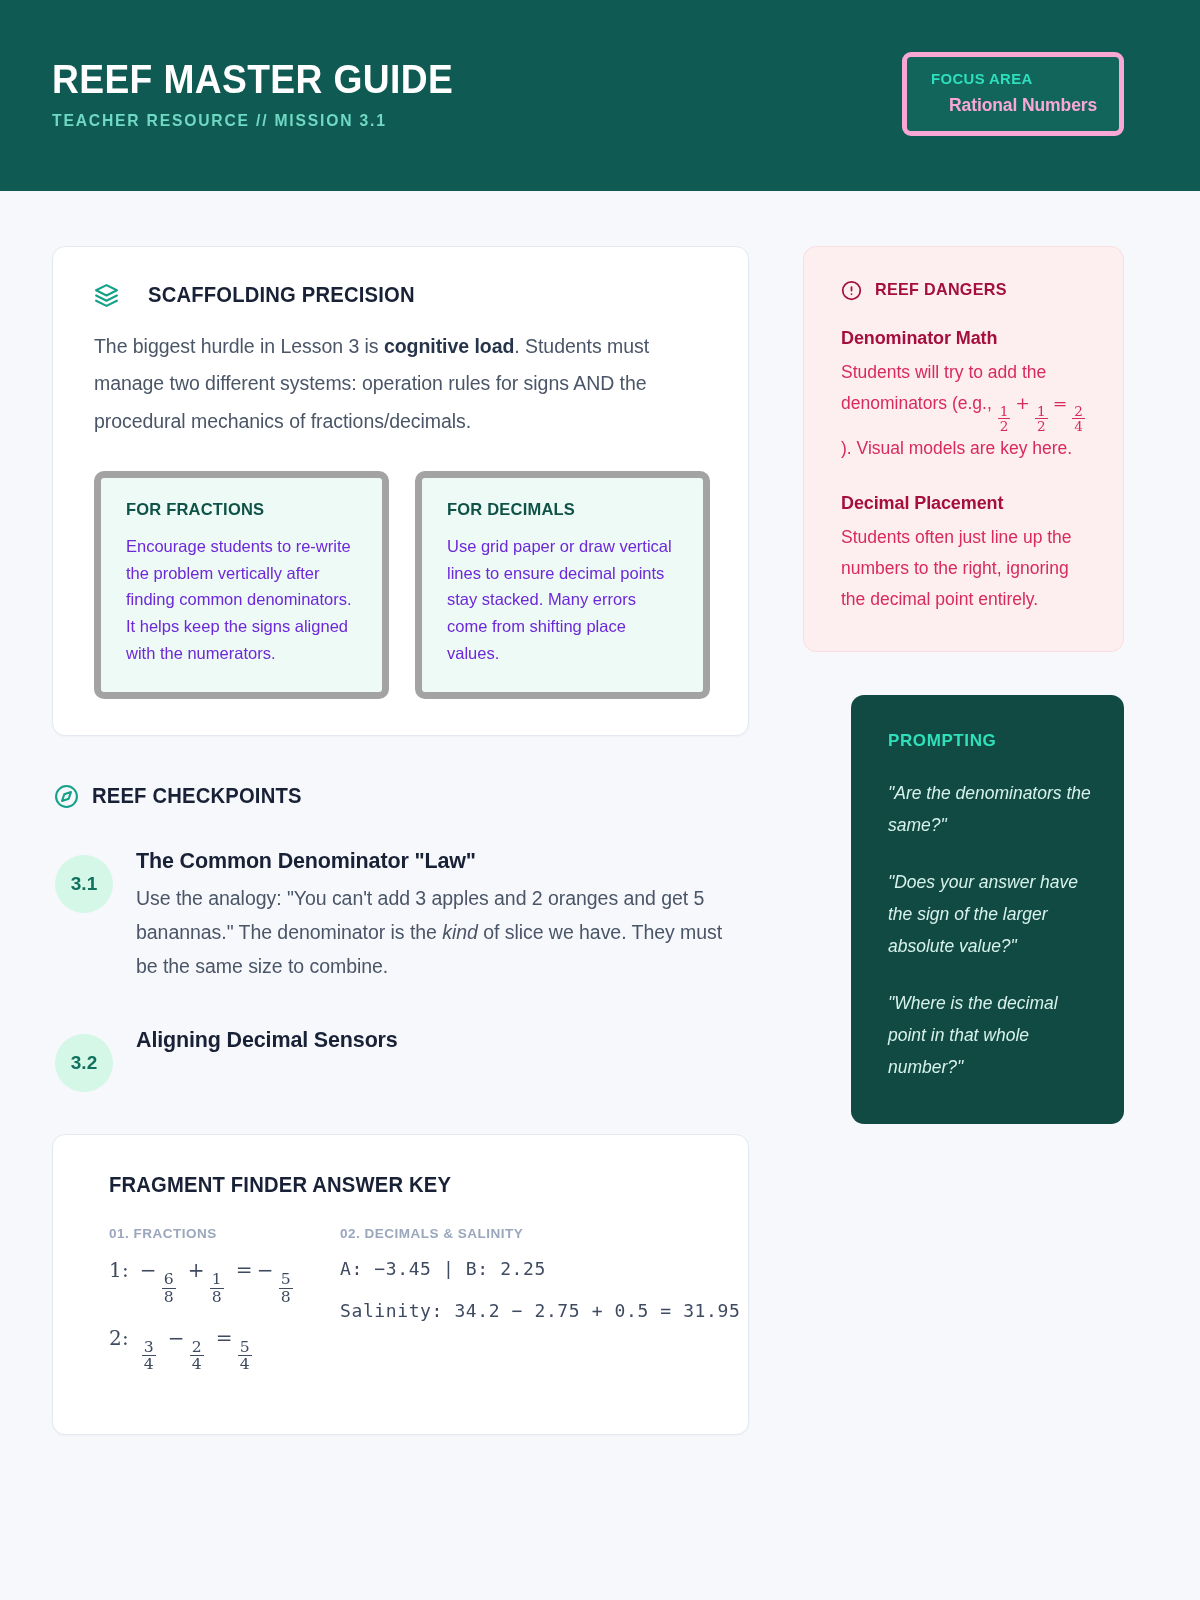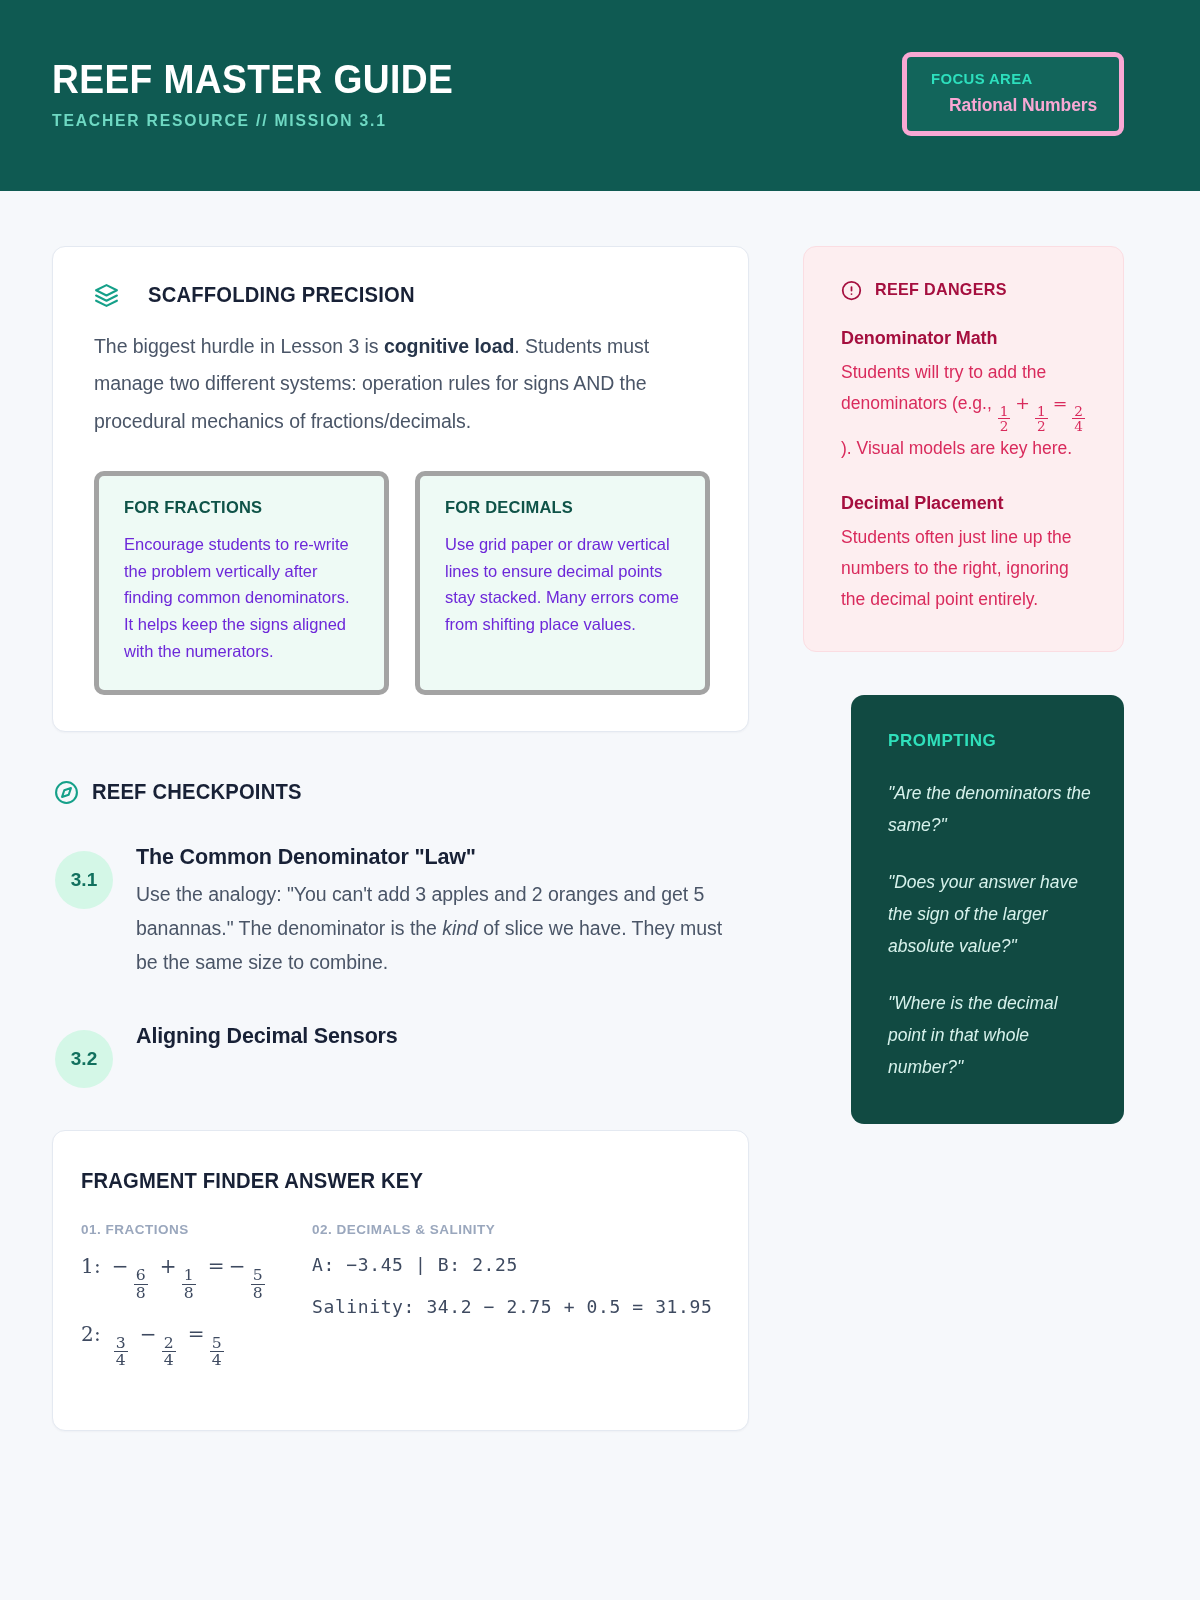--- a/index.html
+++ b/index.html
@@ -115,21 +115,21 @@
 
   
   .subbox-row {
     display: flex;
     gap: 26px;
     margin-top: 31px;
   }
   .subbox {
     flex: 1;
     background: #eefaf5;
-    border: 5px solid #a3a3a3;
+    border: 7px solid #a3a3a3;
     border-radius: 10px;
     padding: 22px 24px 26px 25px;
   }
   .subbox-title {
     font-size: 16.5px;
     font-weight: bold;
     color: #0f5348;
     letter-spacing: 0.2px;
     margin-bottom: 14px;
     white-space: nowrap;
@@ -187,21 +187,21 @@
     font-size: 19.5px;
     line-height: 1.74;
     color: #4a5567;
     letter-spacing: -0.05px;
   }
   .cp-text i { font-style: italic; }
 
   
   .answer-card {
     margin-top: 8px;
-    padding: 38px 42px 40px 28px;
+    padding: 38px 42px 40px 56px;
   }
   .answer-title {
     font-size: 21.5px;
     font-weight: bold;
     color: #182136;
     letter-spacing: 0.2px;
     transform: scaleX(0.94);
     transform-origin: left center;
     white-space: nowrap;
     margin-bottom: 28px;

